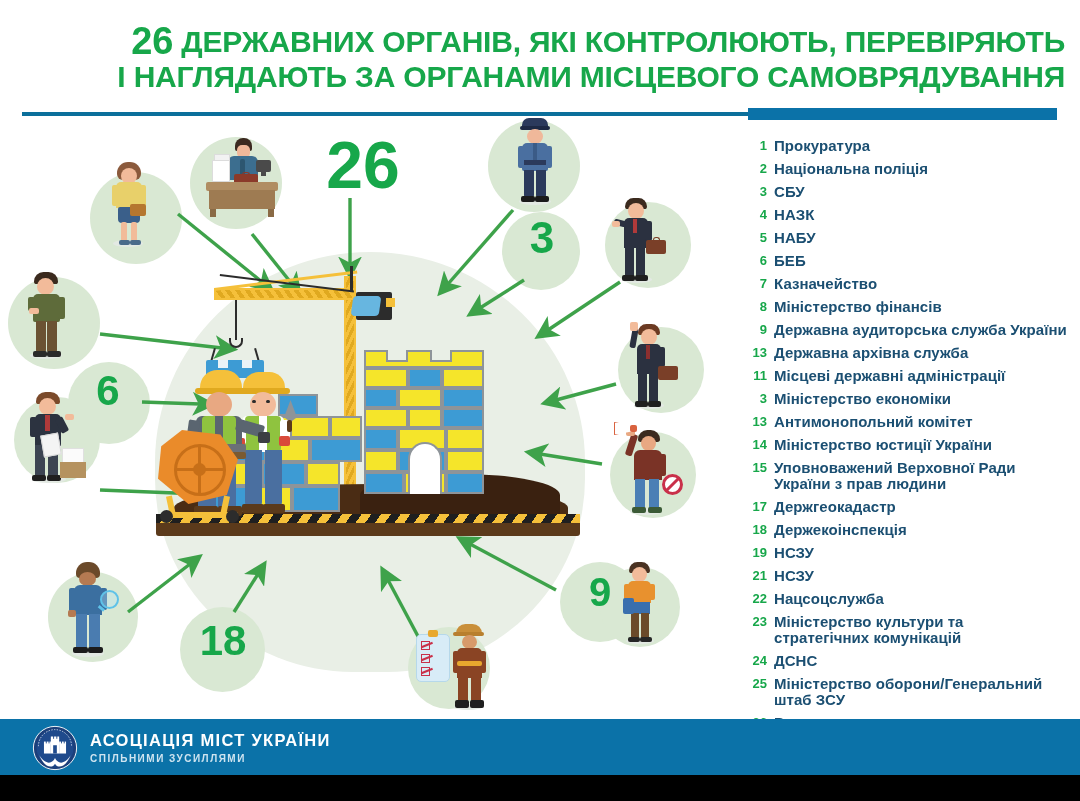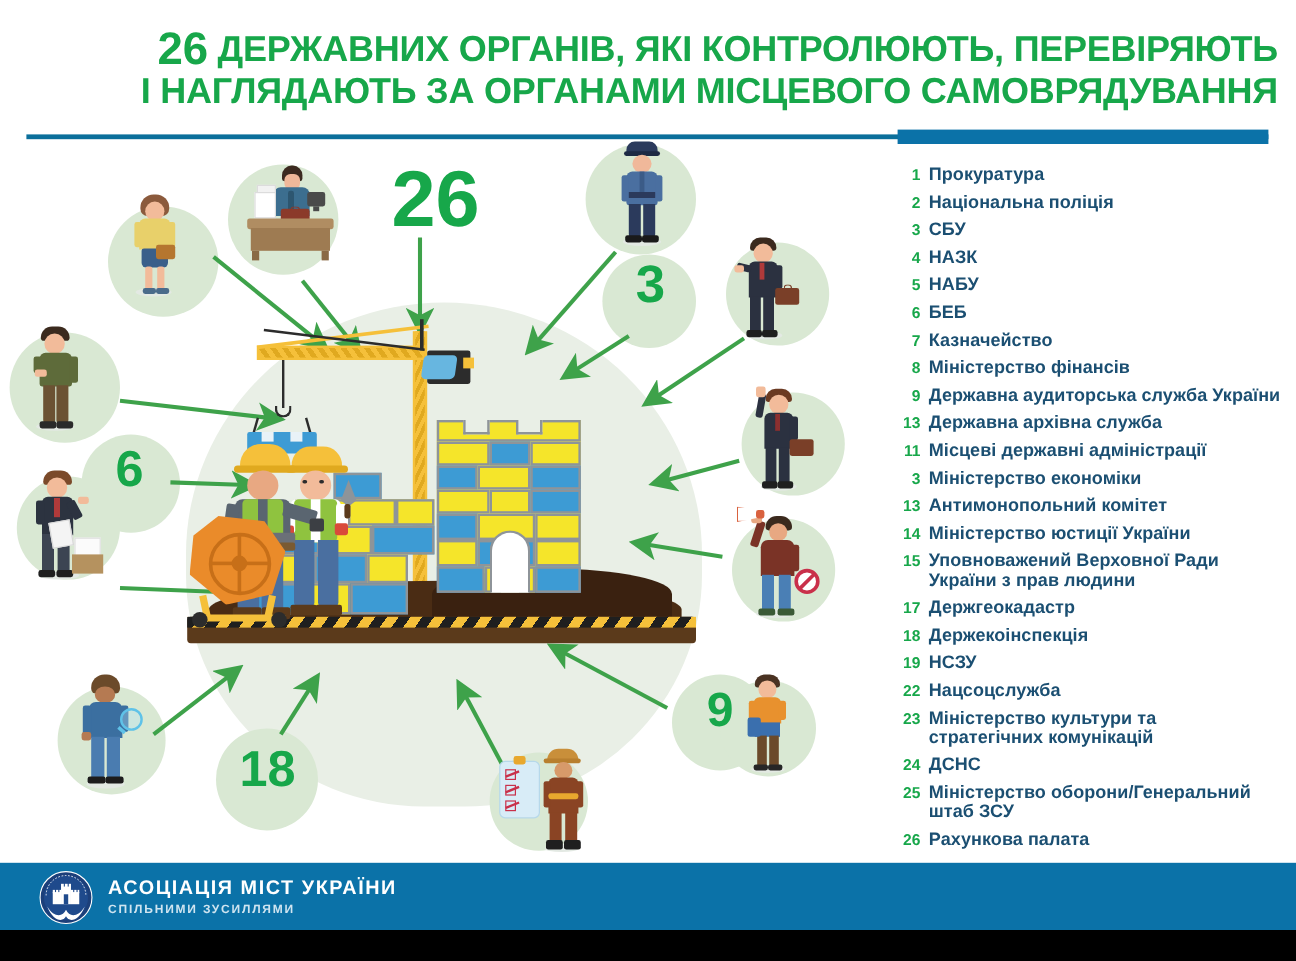--- a/index.html
+++ b/index.html
@@ -602,20 +602,24 @@
     <div class="row">
         <div class="n">17</div>
         <div class="t">Держгеокадастр</div>
       </div>
     <div class="row">
         <div class="n">18</div>
         <div class="t">Держекоінспекція</div>
       </div>
     <div class="row">
         <div class="n">19</div>
+        <div class="t">НСЗУ</div>
+      </div>
+    <div class="row">
+        <div class="n">21</div>
         <div class="t">НСЗУ</div>
       </div>
     <div class="row">
         <div class="n">22</div>
         <div class="t">Нацсоцслужба</div>
       </div>
     <div class="row">
         <div class="n">23</div>
         <div class="t" style="max-width:262px;">Міністерство культури та стратегічних комунікацій</div>
       </div>

